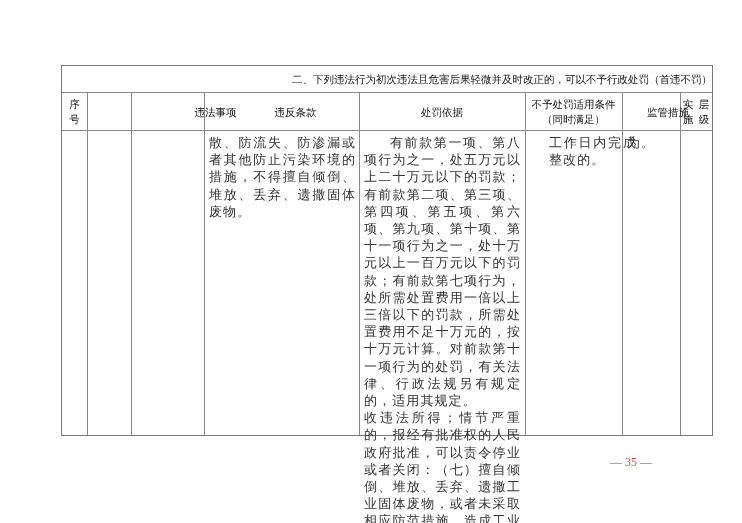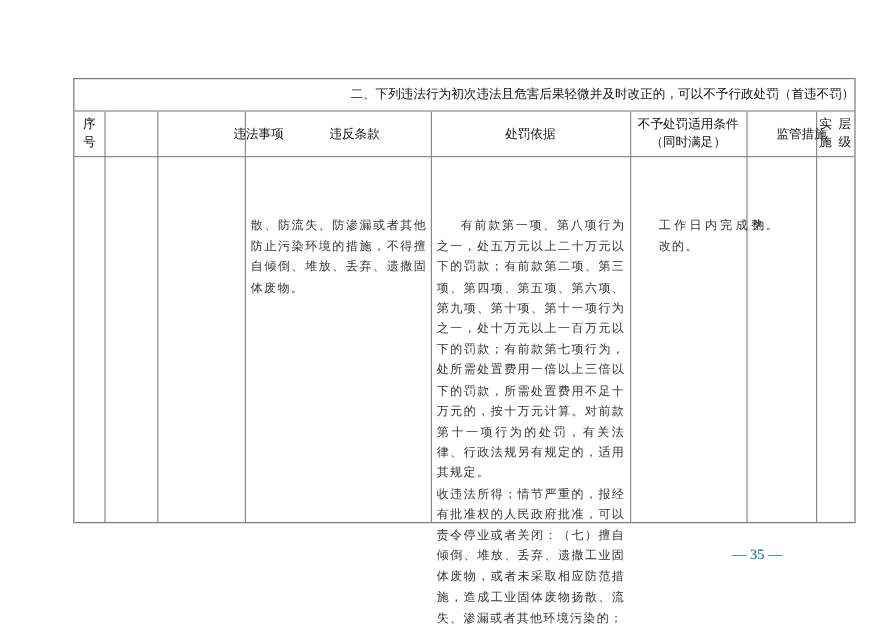--- a/index.html
+++ b/index.html
@@ -8,23 +8,23 @@
   .tbl { position:absolute; left:61px; top:65px; width:652px; height:371px;
          border:1px solid #7a7a7a; box-sizing:border-box; }
   .hline { position:absolute; left:0; right:0; height:0; border-top:1px solid #8a8a8a; }
   .vline { position:absolute; width:0; border-left:1px solid #8a8a8a; }
   .title { position:absolute; left:0; right:0; top:0; height:27px; line-height:27px;
            text-align:right; font-family:"DejaVu Sans","Liberation Sans",sans-serif;
            font-size:10.5px; color:#111; }
   .hcell { position:absolute; top:27px; height:38px; display:flex; align-items:center;
            justify-content:center; text-align:center;
            font-family:"DejaVu Sans","Liberation Sans",sans-serif; font-size:10.5px; line-height:15px; color:#111; }
-  .body-text { position:absolute; top:68px; font-size:10px; line-height:17.2px;
-               letter-spacing:1.1px; color:#333; text-align:justify; word-break:break-all;margin-top:46px; }
-  .footer { position:absolute; left:610px; top:455px; font-size:12px; color:#0369a1;
+  .body-text { position:absolute; top:68px; font-size:13px; line-height:17.2px;
+               letter-spacing:1.1px; color:#333; text-align:justify; word-break:break-all; }
+  .footer { position:absolute; left:610px; top:455px; font-size:12px; color:#ef4444;
             font-family:"Liberation Serif","DejaVu Serif",serif; }
 </style>
 </head>
 <body>
 
 <div class="tbl">
 
   <div class="hline" style="top:26px;"></div>
   <div class="hline" style="top:64px;"></div>
 

